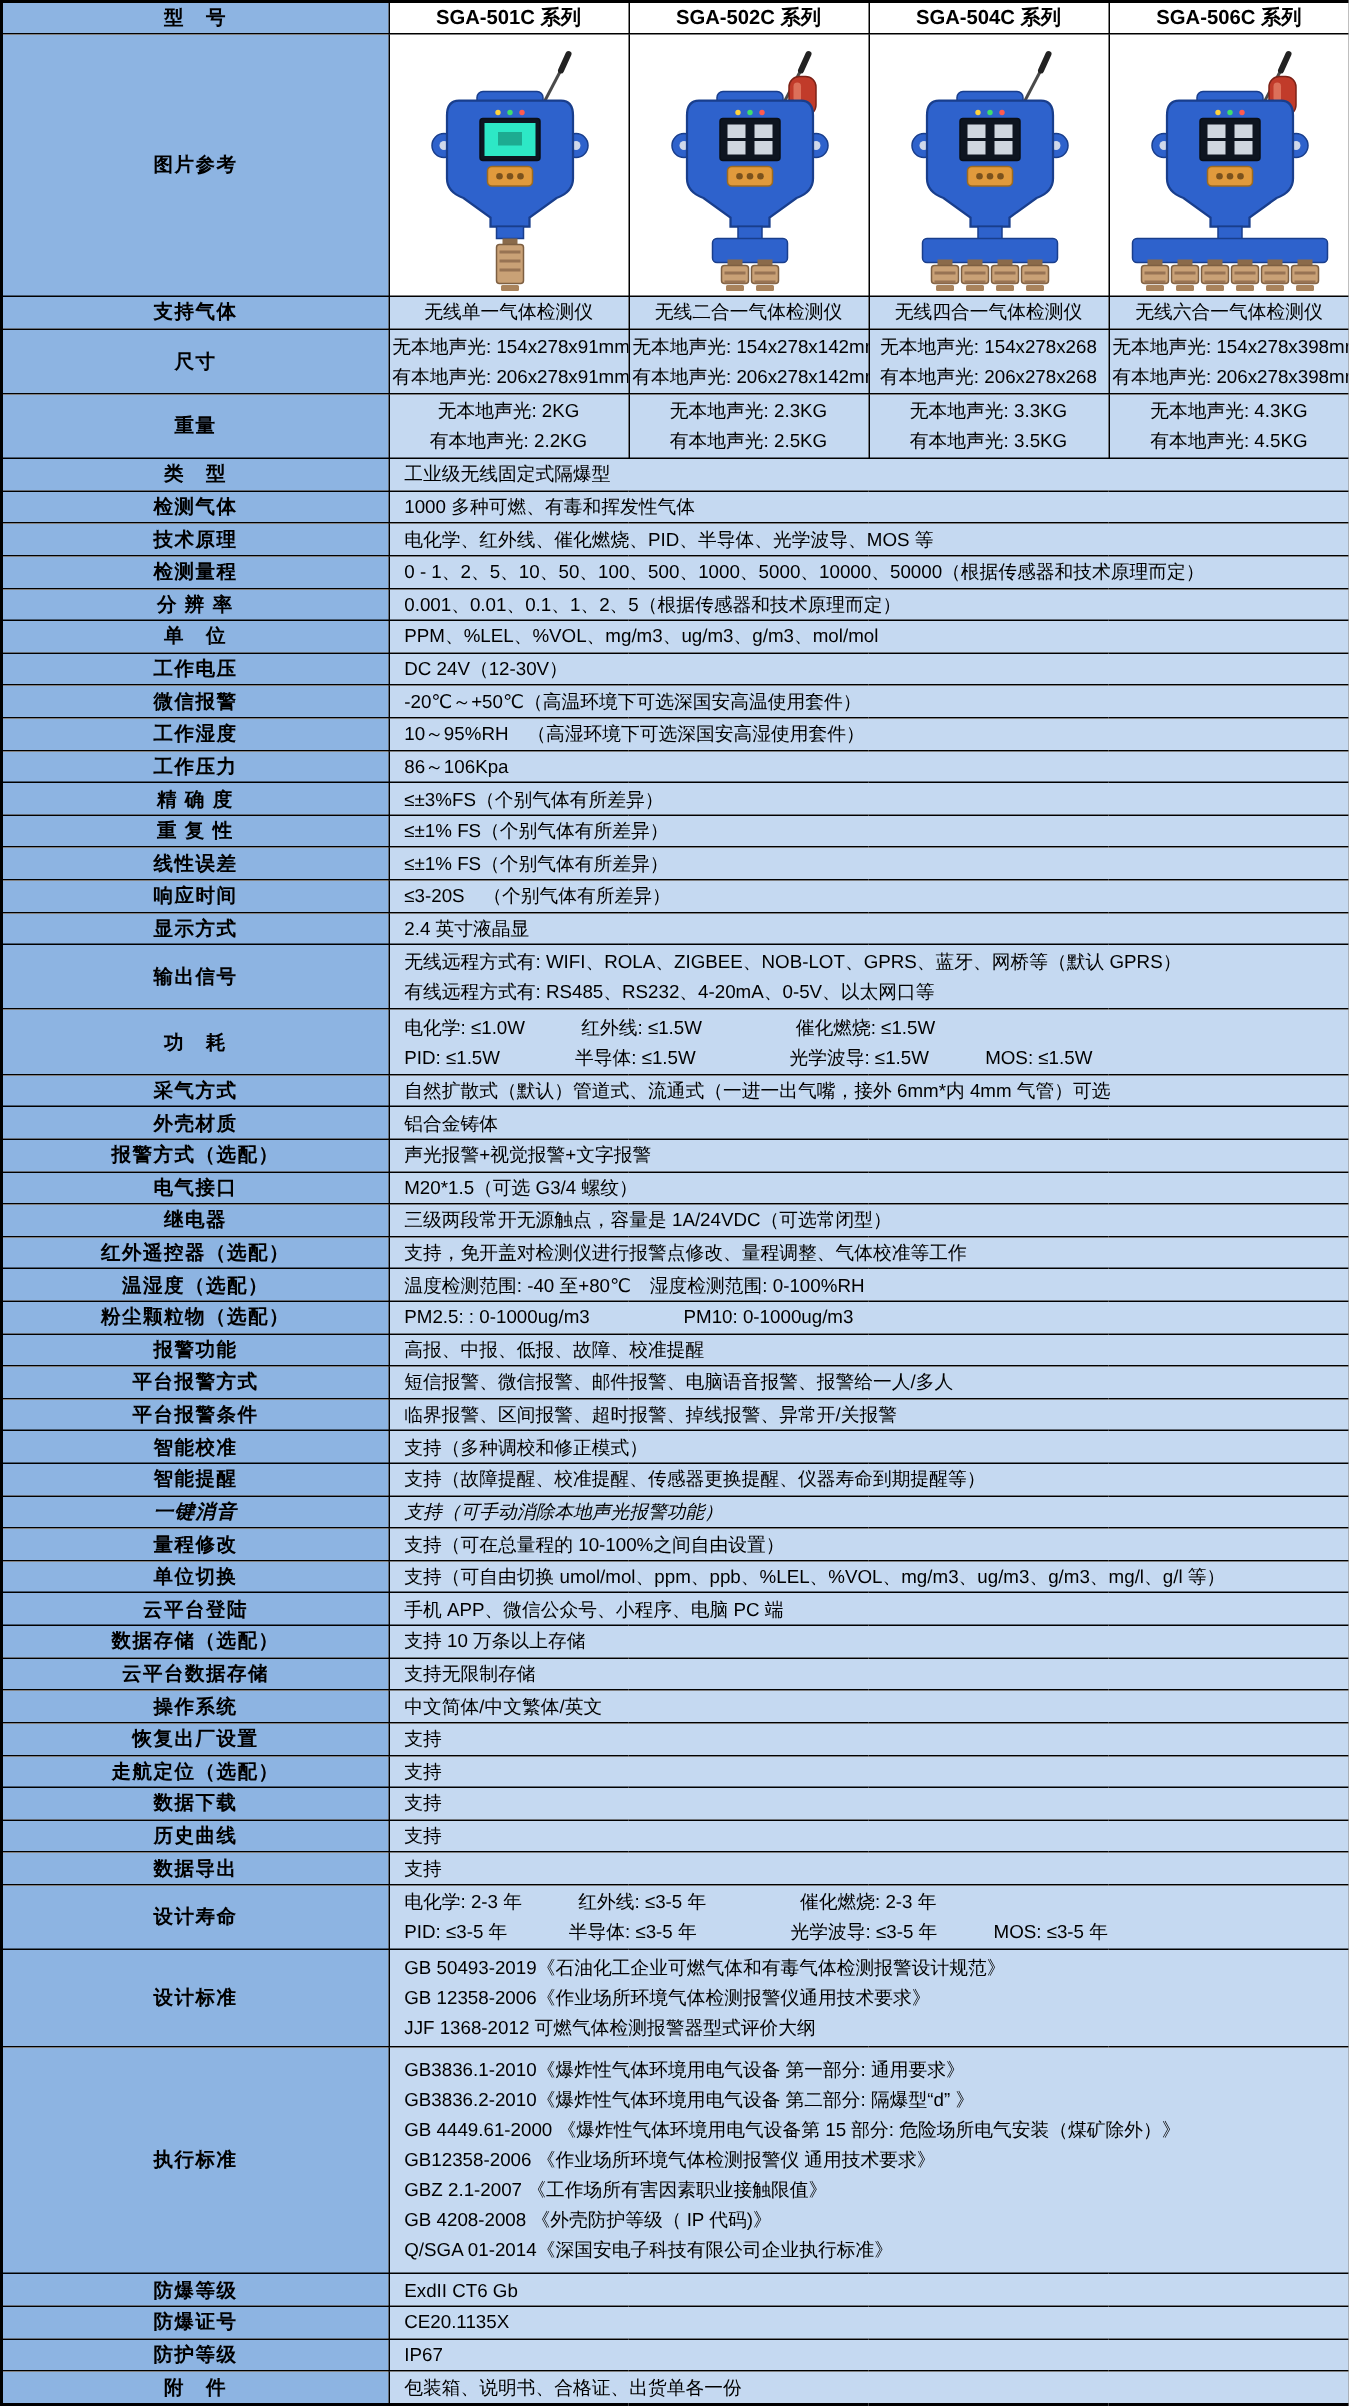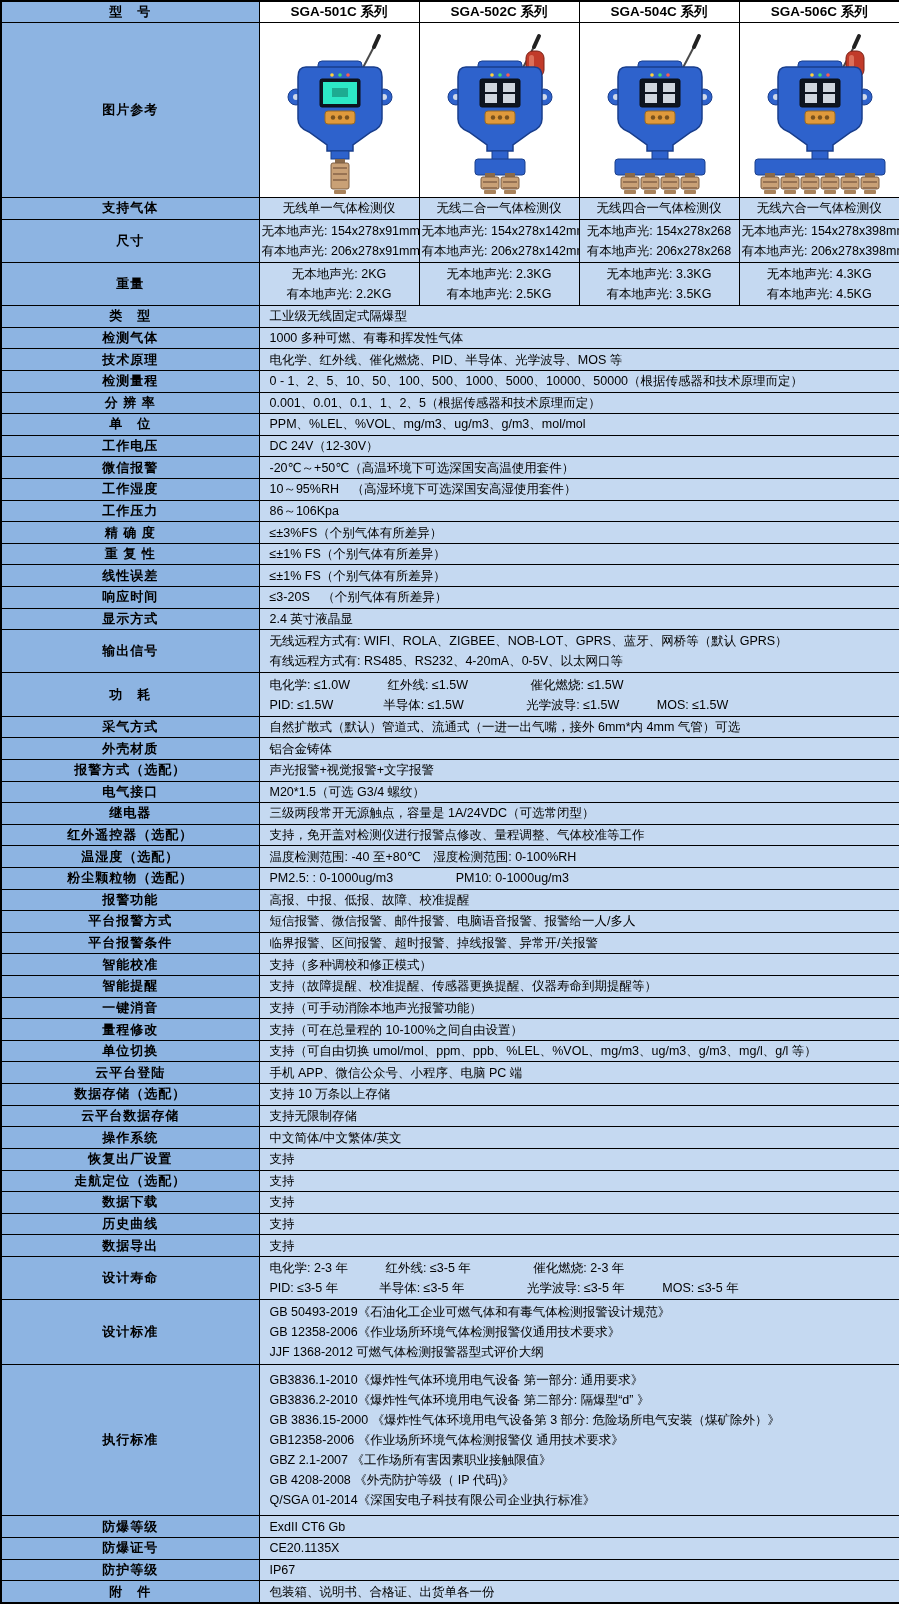--- a/index.html
+++ b/index.html
@@ -442,21 +442,21 @@
           <td class="val" colspan="4">
             <div class="ln">支持（多种调校和修正模式）</div>
           </td>
         </tr>
         <tr style="height: 21px;">
           <td class="label">智能提醒</td>
           <td class="val" colspan="4">
             <div class="ln">支持（故障提醒、校准提醒、传感器更换提醒、仪器寿命到期提醒等）</div>
           </td>
         </tr>
-        <tr style="height: 21px;">
+        <tr style="height: 21px; font-style: italic;">
           <td class="label">一键消音</td>
           <td class="val" colspan="4">
             <div class="ln">支持（可手动消除本地声光报警功能）</div>
           </td>
         </tr>
         <tr style="height: 21px;">
           <td class="label">量程修改</td>
           <td class="val" colspan="4">
             <div class="ln">支持（可在总量程的 10-100%之间自由设置）</div>
           </td>
@@ -534,21 +534,21 @@
             <div class="ln">GB 50493-2019《石油化工企业可燃气体和有毒气体检测报警设计规范》</div>
             <div class="ln">GB 12358-2006《作业场所环境气体检测报警仪通用技术要求》</div>
             <div class="ln">JJF 1368-2012 可燃气体检测报警器型式评价大纲</div>
           </td>
         </tr>
         <tr style="height: 147px;">
           <td class="label">执行标准</td>
           <td class="val" colspan="4">
             <div class="ln">GB3836.1-2010《爆炸性气体环境用电气设备 第一部分: 通用要求》</div>
             <div class="ln">GB3836.2-2010《爆炸性气体环境用电气设备 第二部分: 隔爆型“d” 》</div>
-            <div class="ln">GB 3836.15-2000 《爆炸性气体环境用电气设备第 3 部分: 危险场所电气安装（煤矿除外）》</div>
+            <div class="ln">GB 4449.61-2000 《爆炸性气体环境用电气设备第 15 部分: 危险场所电气安装（煤矿除外）》</div>
             <div class="ln">GB12358-2006 《作业场所环境气体检测报警仪 通用技术要求》</div>
             <div class="ln">GBZ 2.1-2007 《工作场所有害因素职业接触限值》</div>
             <div class="ln">GB 4208-2008 《外壳防护等级（ IP 代码)》</div>
             <div class="ln">Q/SGA 01-2014《深国安电子科技有限公司企业执行标准》</div>
           </td>
         </tr>
         <tr style="height: 21px;">
           <td class="label">防爆等级</td>
           <td class="val" colspan="4">
             <div class="ln">ExdII CT6 Gb</div>

